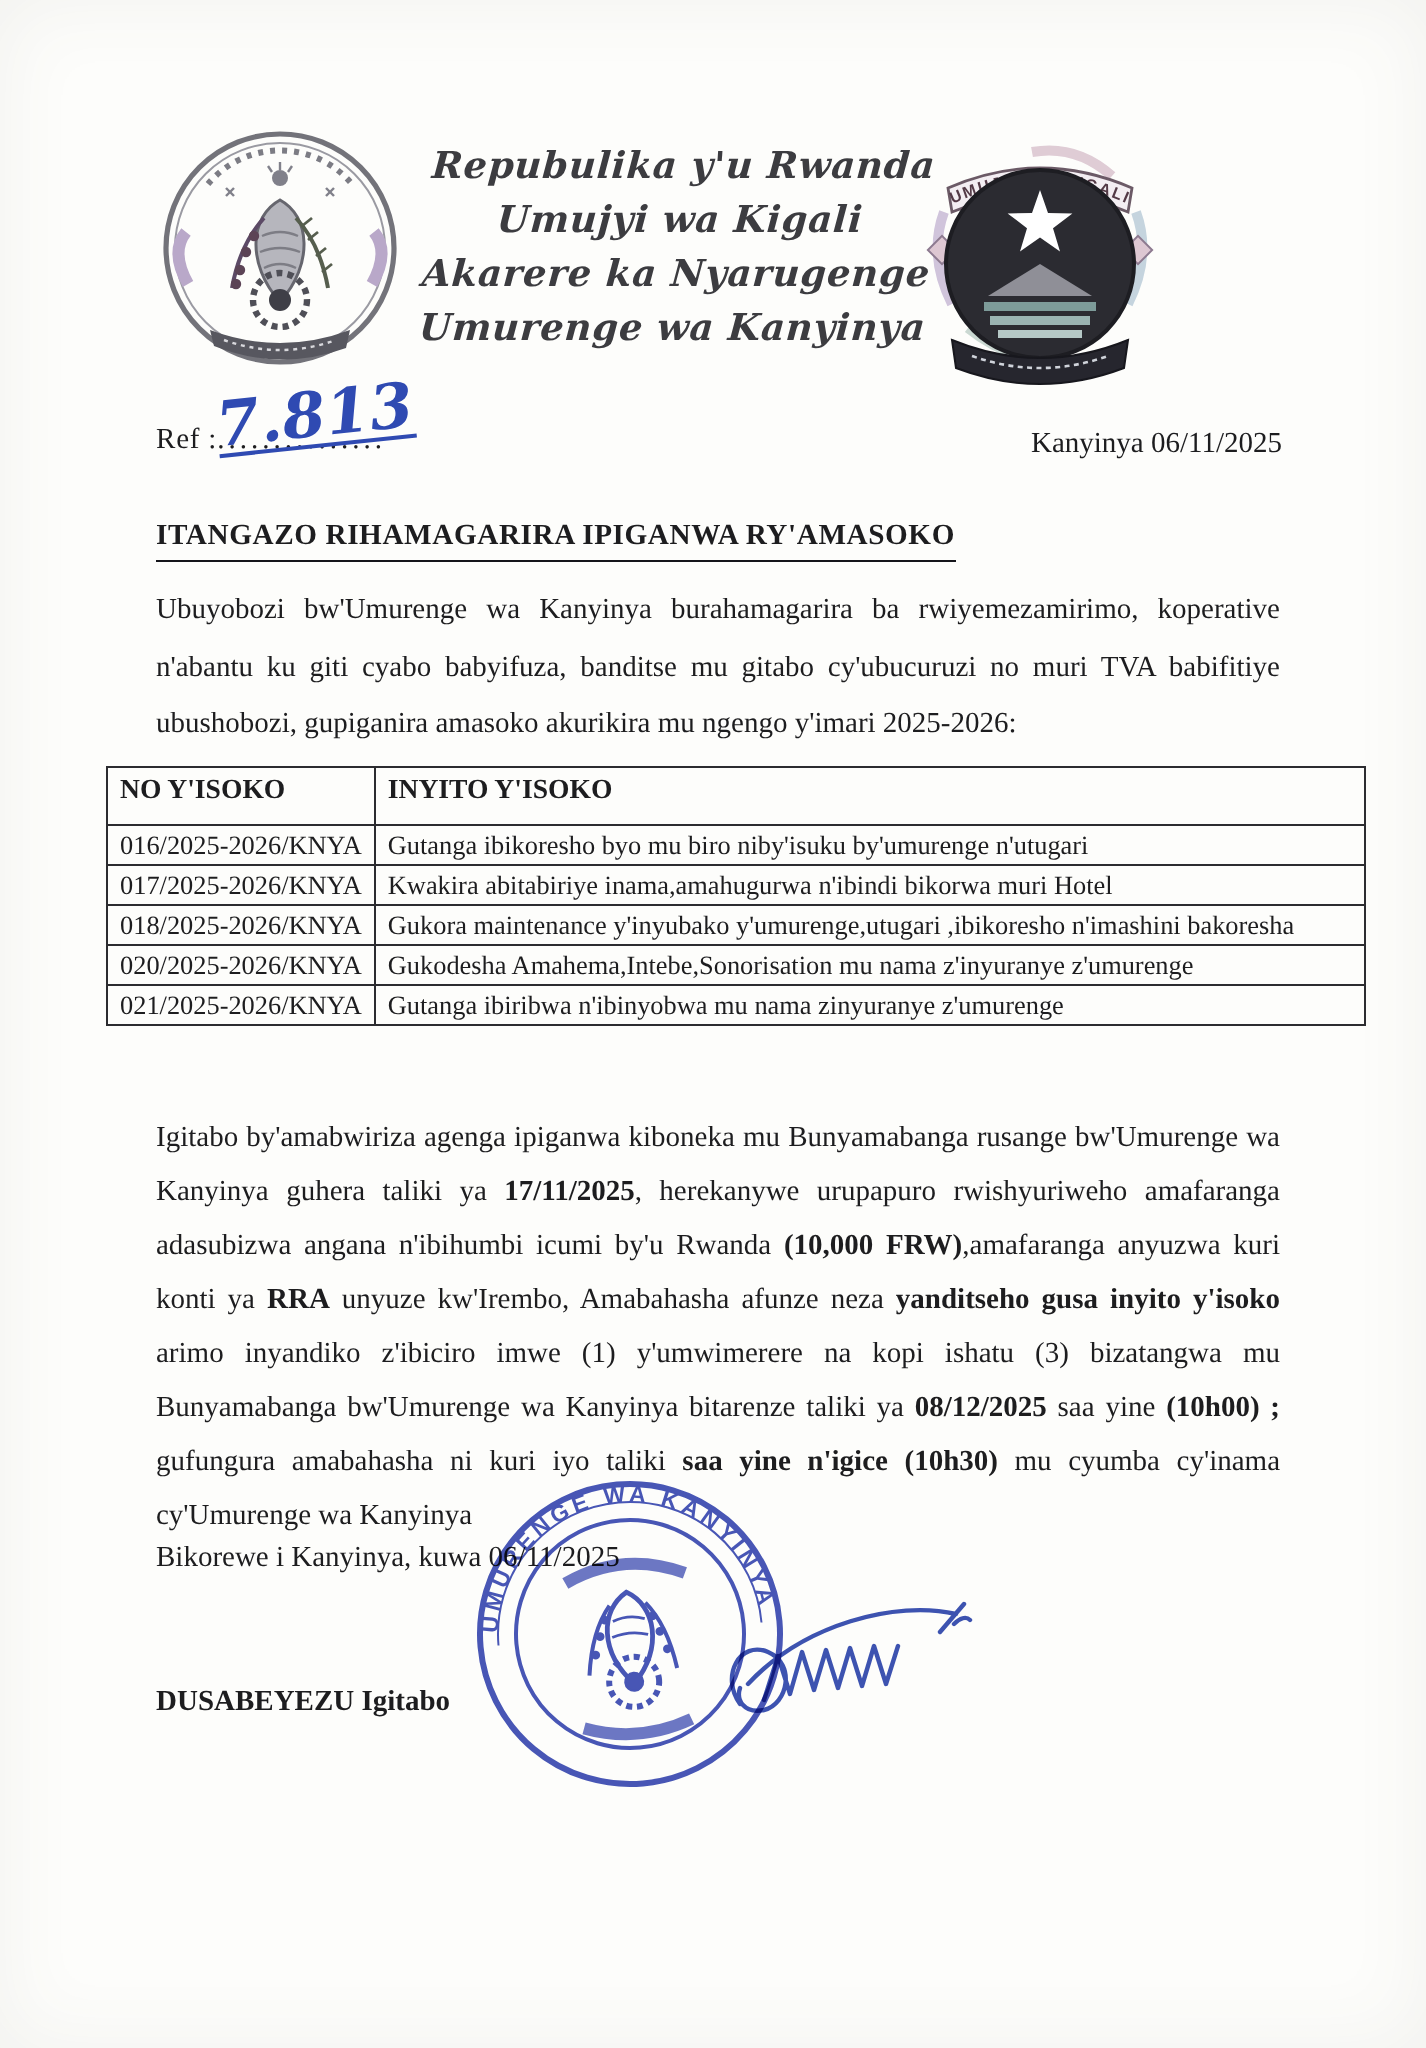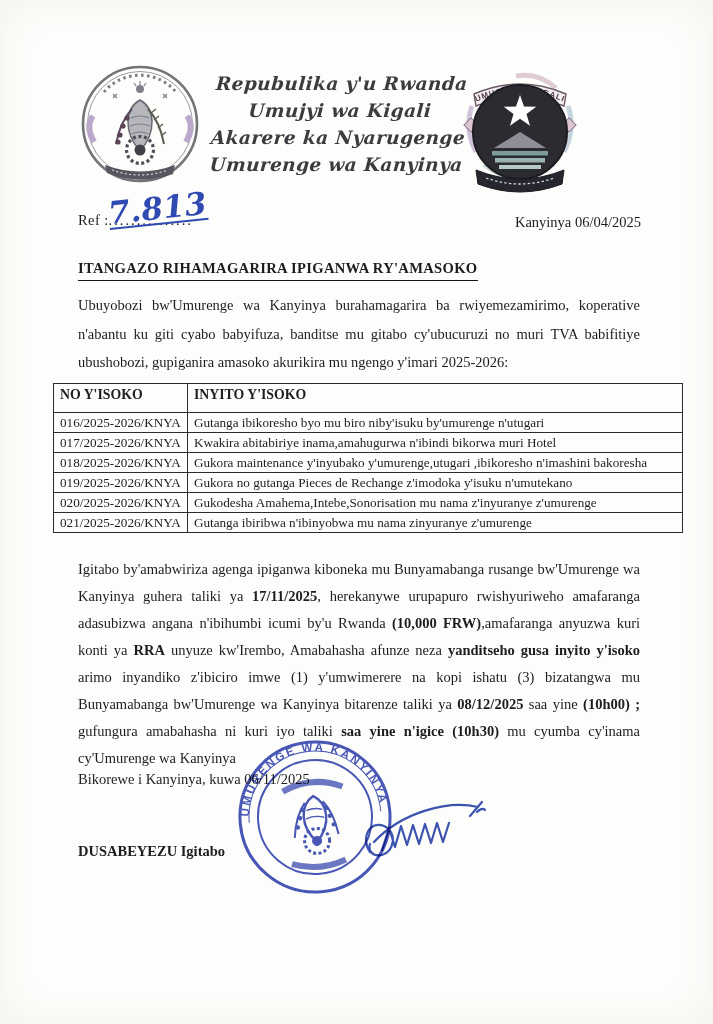--- a/index.html
+++ b/index.html
@@ -137,21 +137,21 @@
       <rect x="45" y="107" width="42" height="4" fill="#b5c8c6"></rect>
       <path d="M22,112 Q66,130 110,112 L108,126 Q66,142 24,126 Z" fill="#26262e" stroke="#17171d" stroke-width="1"></path>
       <path d="M32,120 Q66,132 100,120" fill="none" stroke="#cfd3da" stroke-width="1.3" stroke-dasharray="2.5,2.2"></path>
     </svg>
   </div>
 
   <div class="ref-row">
     <span>Ref :</span><span class="ref-dots">...............</span>
     <span class="handwritten-ref">7.813</span>
   </div>
-  <div class="place-date">Kanyinya 06/04/2025</div>
+  <div class="place-date">Kanyinya 06/11/2025</div>
 
   <h1 class="doc-title">ITANGAZO RIHAMAGARIRA IPIGANWA RY'AMASOKO</h1>
 
   <p class="para para-intro">Ubuyobozi bw'Umurenge wa Kanyinya  burahamagarira ba rwiyemezamirimo, koperative n'abantu ku giti cyabo babyifuza, banditse mu gitabo cy'ubucuruzi  no muri TVA  babifitiye ubushobozi, gupiganira  amasoko akurikira mu ngengo y'imari 2025-2026:</p>
 
   <table class="tender-table">
     <thead>
       <tr>
         <th class="col-no">NO Y'ISOKO</th>
         <th>INYITO Y'ISOKO</th>
@@ -162,24 +162,20 @@
           <td class="col-no">016/2025-2026/KNYA</td>
           <td class="col-name">Gutanga ibikoresho byo mu biro niby'isuku by'umurenge n'utugari</td>
         </tr>
         <tr>
           <td class="col-no">017/2025-2026/KNYA</td>
           <td class="col-name">Kwakira abitabiriye inama,amahugurwa n'ibindi bikorwa muri Hotel</td>
         </tr>
         <tr>
           <td class="col-no">018/2025-2026/KNYA</td>
           <td class="col-name">Gukora maintenance y'inyubako y'umurenge,utugari ,ibikoresho n'imashini bakoresha</td>
-        </tr>
-        <tr>
-          <td class="col-no">019/2025-2026/KNYA</td>
-          <td class="col-name">Gukora no gutanga Pieces de Rechange z'imodoka y'isuku n'umutekano</td>
         </tr>
         <tr>
           <td class="col-no">020/2025-2026/KNYA</td>
           <td class="col-name">Gukodesha Amahema,Intebe,Sonorisation mu nama z'inyuranye z'umurenge</td>
         </tr>
         <tr>
           <td class="col-no">021/2025-2026/KNYA</td>
           <td class="col-name">Gutanga ibiribwa n'ibinyobwa mu nama zinyuranye z'umurenge</td>
         </tr>
       </tbody>

